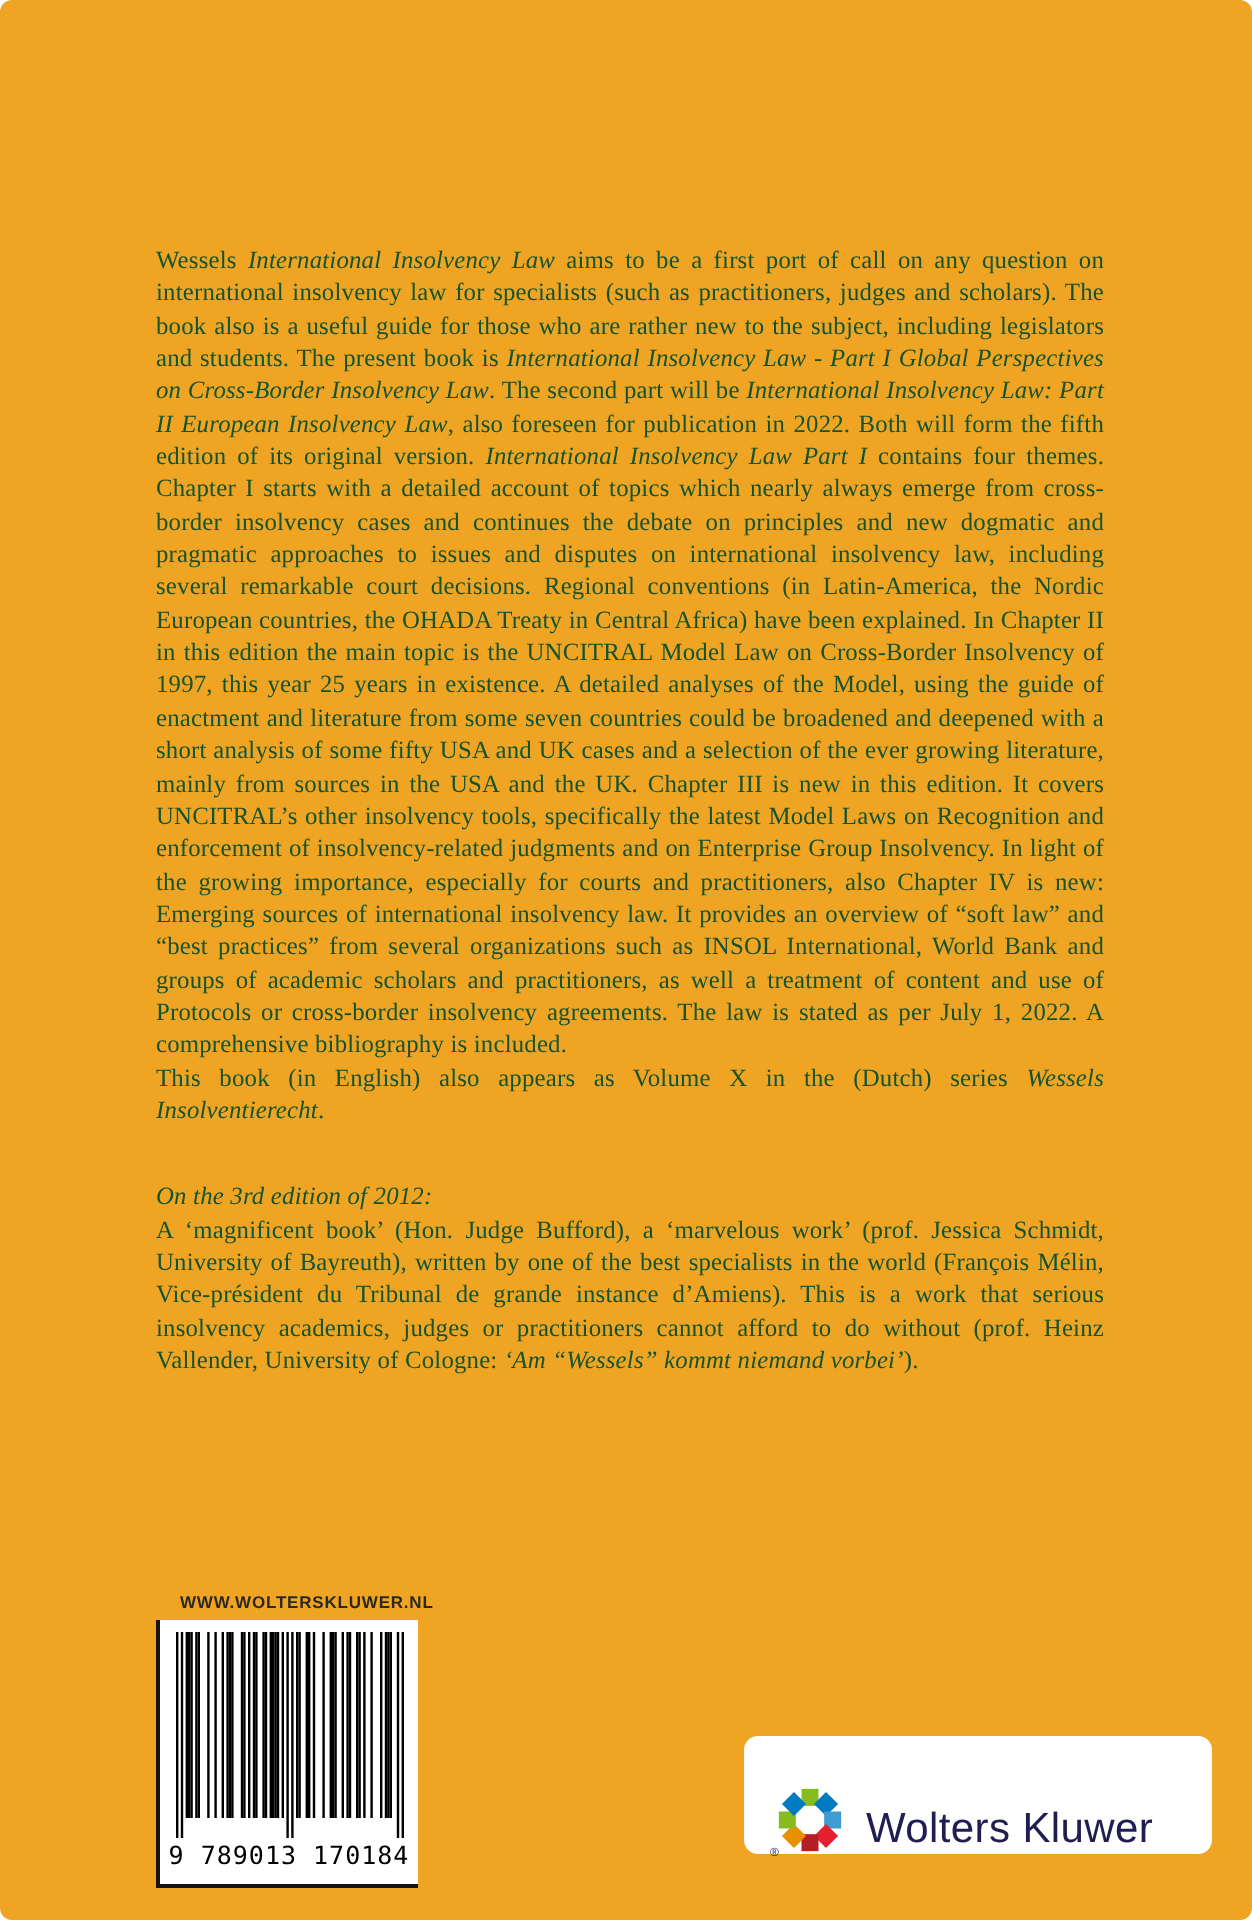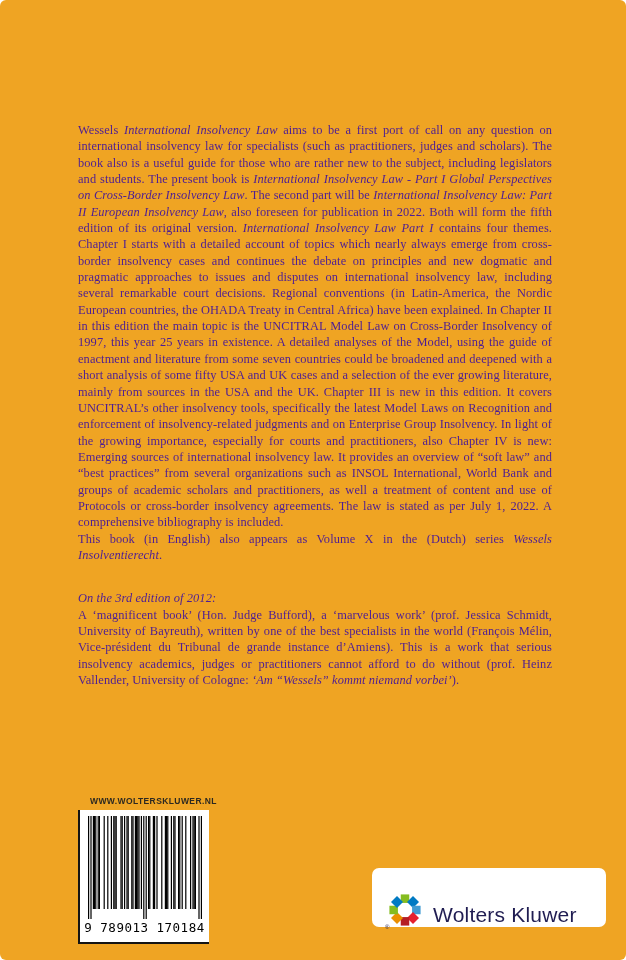--- a/index.html
+++ b/index.html
@@ -17,21 +17,21 @@
     color: #38332b;
   }
   .text-block {
     position: absolute; left: 78px; top: 122px; width: 474px;
   }
   .para {
     font-size: 12.4px;
     line-height: 16.35px;
     text-align: justify;
     letter-spacing: 0.1px;
-    color: #4c1d95;
+    color: #14532d;
   }
   .note { margin-top: 27px; }
   .it { font-style: italic; }
   .website {
     position: absolute; left: 90px; top: 796px;
     font-family: "Liberation Sans", sans-serif;
     font-size: 8.5px; font-weight: bold;
     letter-spacing: 0.4px;
     color: #2d2921;
   }

